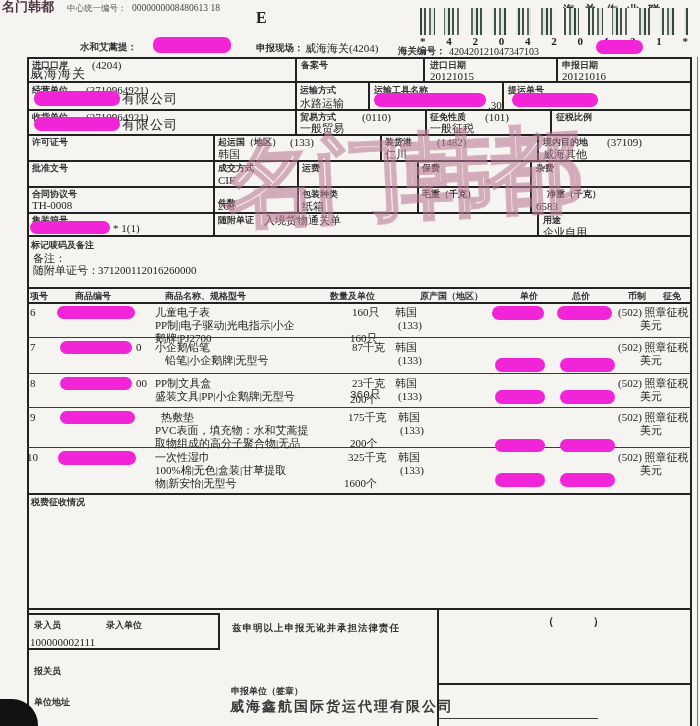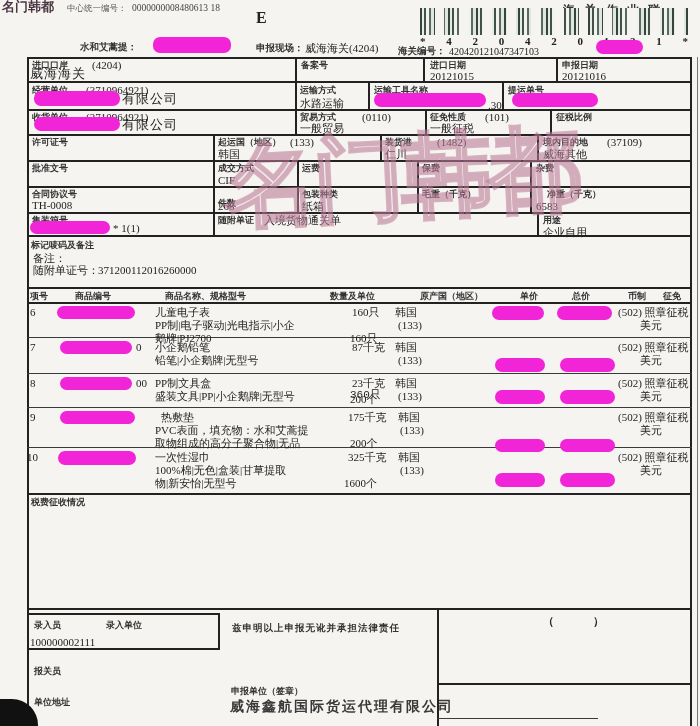--- a/index.html
+++ b/index.html
@@ -181,21 +181,21 @@
   <span class="val" style="left:350px;top:332px;">160只</span>
   <div class="pk" style="left:492px;top:306px;width:52px;height:14px;"></div>
   <div class="pk" style="left:557px;top:306px;width:55px;height:14px;"></div>
   <span class="val" style="left:618px;top:306px;">(502) 照章征税</span>
   <span class="val" style="left:640px;top:319px;">美元</span>
 
   <span class="val" style="left:30px;top:341px;">7</span>
   <div class="pk" style="left:60px;top:341px;width:72px;height:13px;"></div>
   <span class="val" style="left:136px;top:341px;">0</span>
   <span class="val" style="left:155px;top:341px;">小企鹅铅笔</span>
-  <span class="val" style="left:155px;top:354px;">铅笔|小企鹅牌|无型号</span>
+  <span class="val" style="left:165px;top:354px;">铅笔|小企鹅牌|无型号</span>
   <span class="val" style="left:352px;top:341px;">87千克</span>
   <span class="val" style="left:395px;top:341px;">韩国</span>
   <span class="val" style="left:398px;top:354px;">(133)</span>
   <span class="val" style="left:350px;top:389px;font-family:Liberation Mono, monospace;">360只</span>
   <div class="pk" style="left:495px;top:358px;width:50px;height:14px;"></div>
   <div class="pk" style="left:560px;top:358px;width:55px;height:14px;"></div>
   <span class="val" style="left:618px;top:341px;">(502) 照章征税</span>
   <span class="val" style="left:640px;top:354px;">美元</span>
 
   <span class="val" style="left:30px;top:377px;">8</span>

